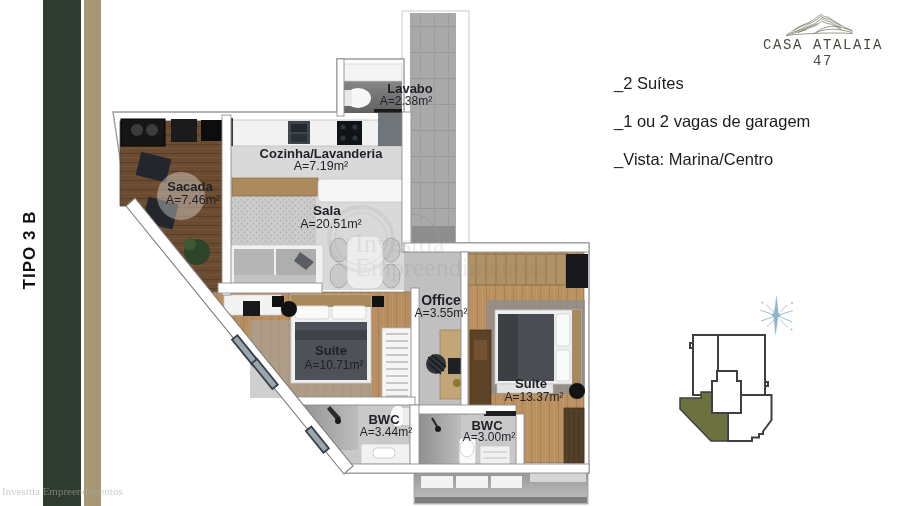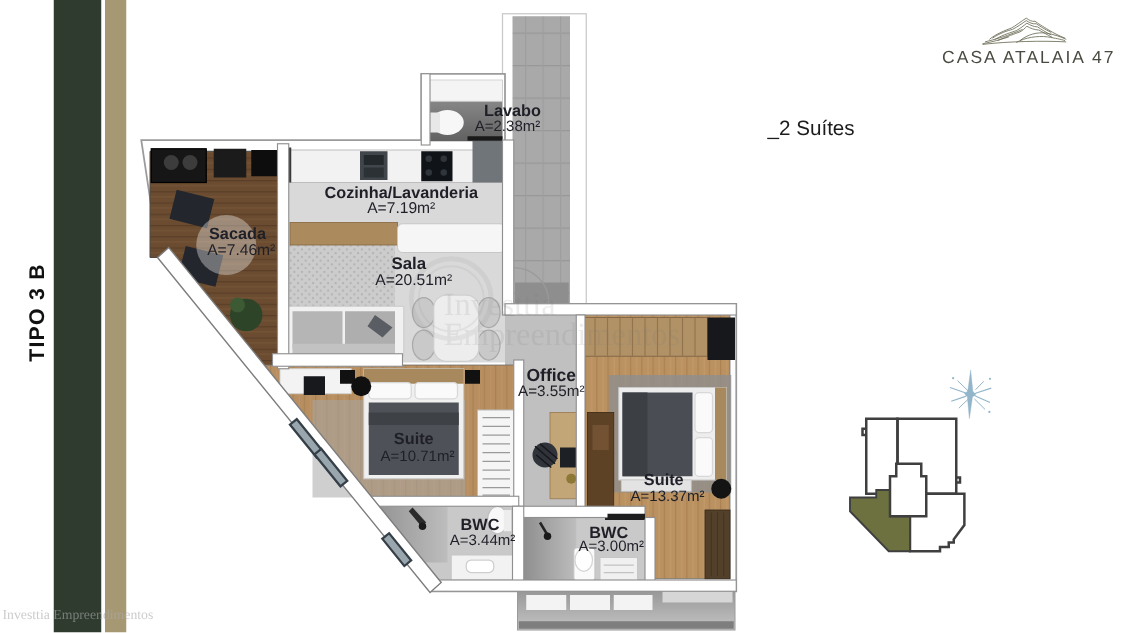--- a/index.html
+++ b/index.html
@@ -357,21 +357,23 @@
 <path d="M767,326.5 L774.4,319.5" stroke-width="0.8" fill="none"></path>
 <path d="M787,305 L780.4,311.8" stroke-width="0.8" fill="none"></path>
 <circle cx="762.5" cy="302.5" r="0.9" stroke="none"></circle>
 <circle cx="791.5" cy="329.5" r="0.9" stroke="none"></circle>
 <circle cx="792" cy="303" r="0.9" stroke="none"></circle>
 </g>
 
 <text x="2" y="495" font-family="Liberation Serif,serif" font-size="11" fill="#aaaaaa" opacity="0.6">Investtia Empreendimentos</text>
 </svg>
 
-<div class="abs" style="left:752px;top:37px;width:142px;text-align:center;font-family:Liberation Sans, sans-serif;font-size:14px;letter-spacing:1.6px;color:#4a4a42">CASA ATALAIA 47</div>
-
-<div class="abs" style="left:614px;top:84px;font-size:16.5px;color:#1c1c1c;line-height:38px;white-space:nowrap">
+<div class="abs" style="left:752px;top:37px;width:142px;text-align:center;font-family:Liberation Mono, monospace;font-size:14px;letter-spacing:1.6px;color:#4a4a42">CASA ATALAIA 47</div>
+
+<div class="abs" style="left:614px;top:64px;font-size:16.5px;color:#1c1c1c;line-height:38px;white-space:nowrap">
 
 <div>_2 Suítes</div>
 
 
-
+<div>_1 ou 2 vagas de garagem</div>
+
+<div>_Vista: Marina/Centro</div>
 </div>
 
 </body></html>

